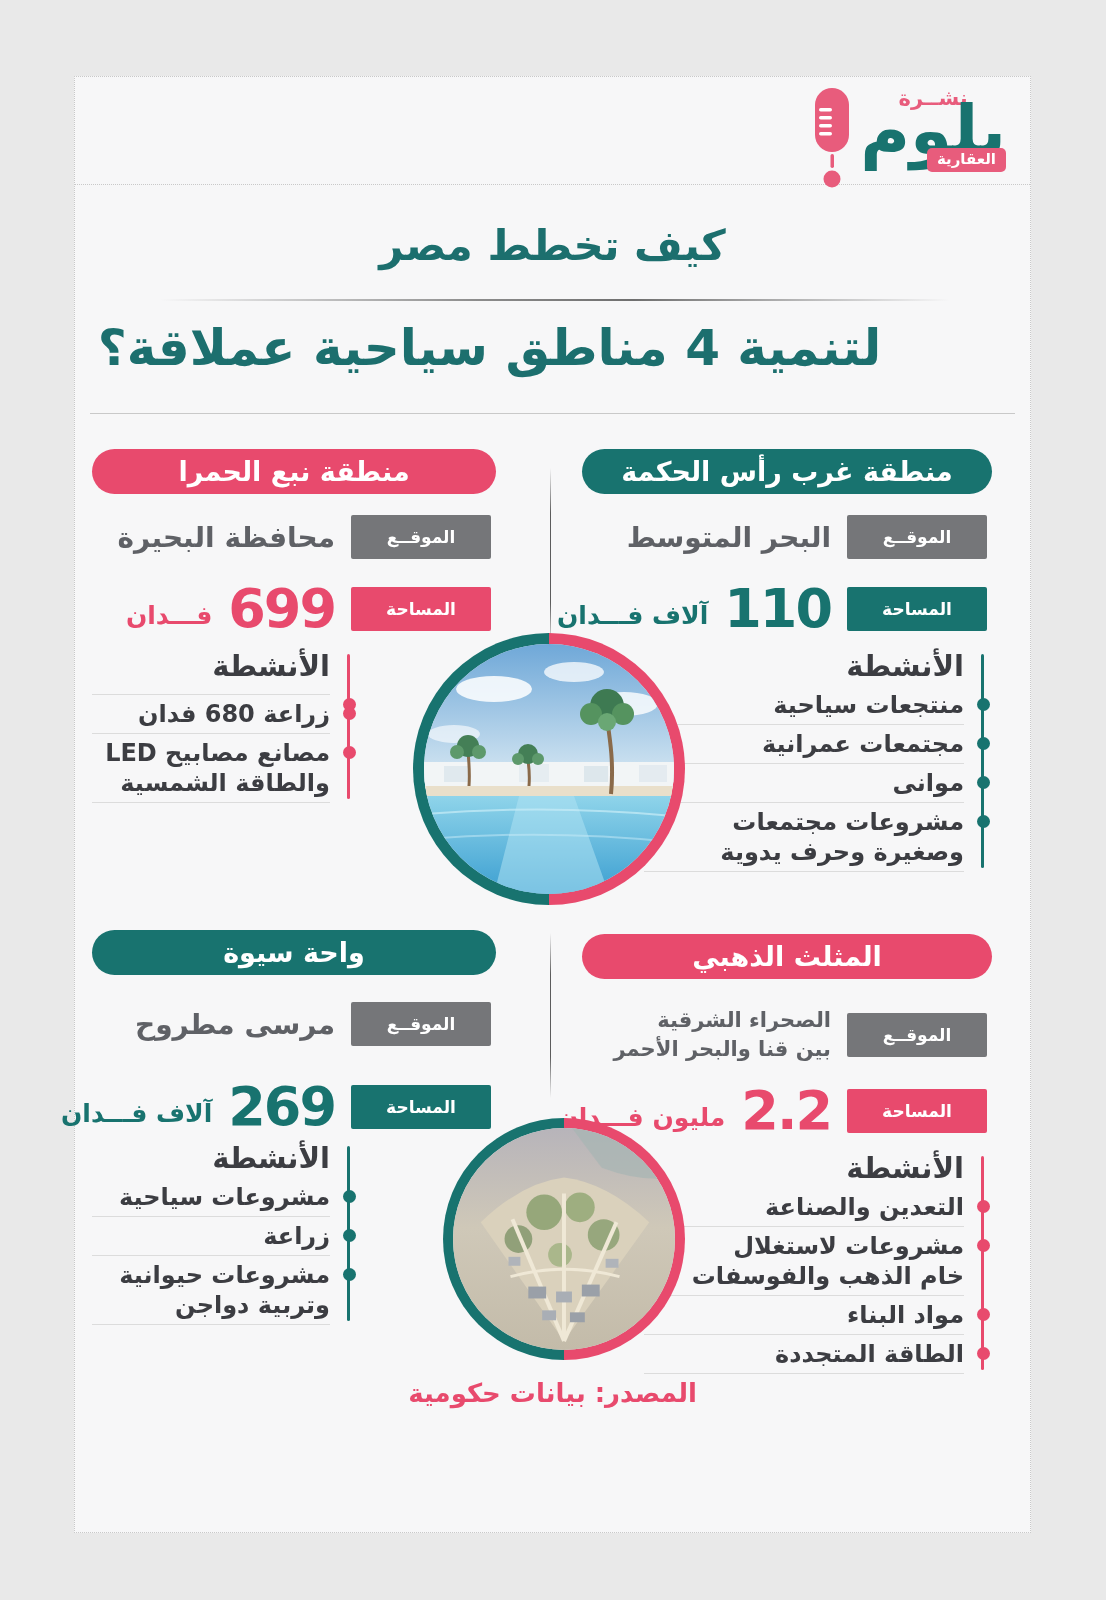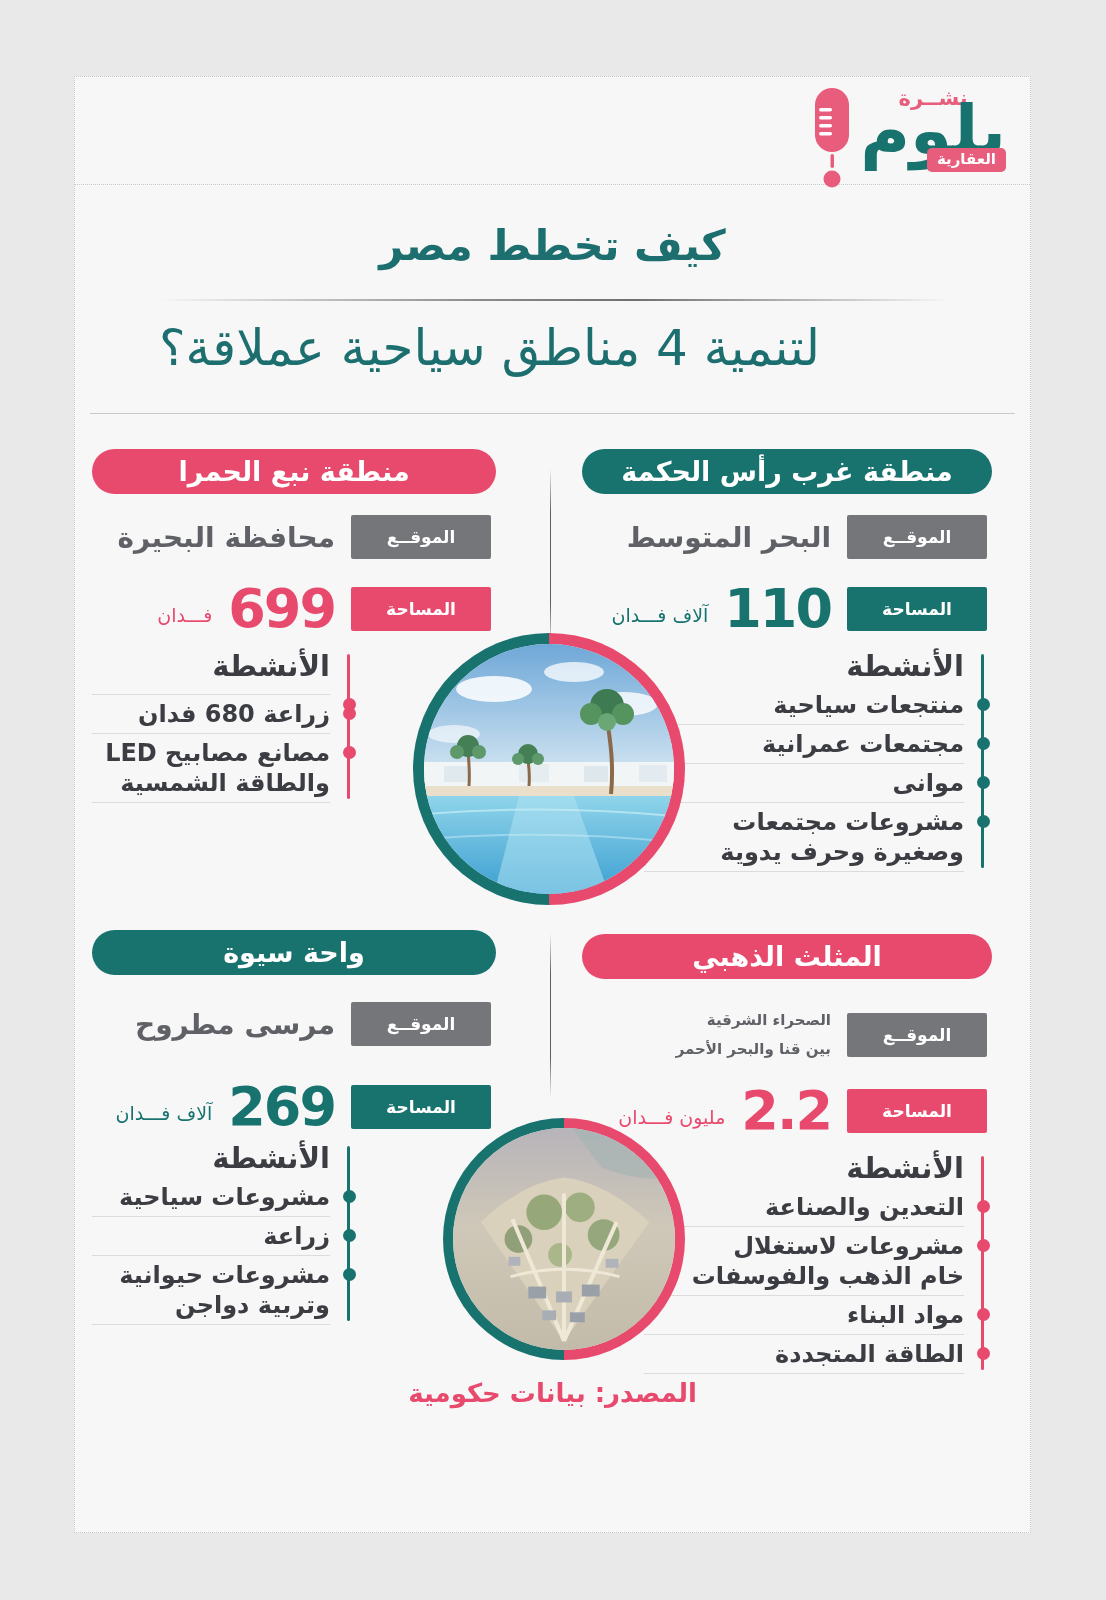--- a/index.html
+++ b/index.html
@@ -25,21 +25,21 @@
     align-self:flex-start;background:#e85c7c;color:#fff;font-weight:bold;font-size:15px;
     padding:2px 10px 4px;border-radius:5px;margin-top:-8px;
   }
 
   
   .title-line1{position:absolute;top:198px;left:74px;width:957px;text-align:center;
     color:#1c6f6e;font-weight:800;font-size:42px;line-height:95px;}
   .title-div{position:absolute;top:299px;left:160px;width:790px;height:2px;
     background:linear-gradient(to left, rgba(130,130,130,0), #6f6f6f 40%, #8c8c8c 60%, rgba(150,150,150,0));}
   .title-line2{position:absolute;top:303px;left:74px;width:831px;text-align:center;
-    color:#1c6f6e;font-weight:400;font-size:50px;line-height:90px;}
+    color:#1c6f6e;font-weight:700;font-size:50px;line-height:90px;}
   .title-bottom-sep{position:absolute;top:413px;left:90px;width:925px;height:1px;background:#c9c9c9;}
 
   
   .sec{position:absolute;direction:rtl;}
   .sec-tl{left:92px;top:449px;width:404px;height:470px;}
   .sec-tr{left:582px;top:449px;width:410px;height:470px;}
   .sec-bl{left:92px;top:930px;width:404px;height:470px;}
   .sec-br{left:582px;top:934px;width:410px;height:470px;}
 
   .pill{height:45px;border-radius:24px;color:#fff;font-weight:800;font-size:27px;
@@ -53,23 +53,23 @@
   .row{position:absolute;right:5px;left:0;display:flex;direction:rtl;align-items:center;gap:16px;}
   .loc-row-top{top:66px;}
   .loc-row-bottom{top:72px;}
   .area-row-top{top:133px;}
   .area-row-bottom{top:150px;}
   .label-box{flex:0 0 auto;width:140px;height:44px;border-radius:2px;
     display:flex;align-items:center;justify-content:center;
     color:#fff;font-size:17px;font-weight:800;}
   .loc-value{font-size:28px;font-weight:800;color:#5f6166;}
   .loc-value-2l{display:flex;flex-direction:column;text-align:right;color:#5f6166;
-    font-size:15px;font-weight:800;line-height:29px;}
+    font-size:21px;font-weight:800;line-height:29px;}
   .area-num{font-size:54px;font-weight:800;letter-spacing:-2px;line-height:54px;}
-  .area-unit{font-size:19px;font-weight:400;margin-top:12px;white-space:nowrap;}
+  .area-unit{font-size:25px;font-weight:700;margin-top:12px;white-space:nowrap;}
 
   
   .acts{position:absolute;direction:rtl;padding-right:20px;}
   .acts-top{top:199px;}
   .acts-bl{top:210px;}
   .acts-br{top:216px;}
   .sec-tr .acts,.sec-br .acts{right:8px;width:320px;}
   .sec-tl .acts,.sec-bl .acts{left:0;width:238px;}
   .accent{position:absolute;right:0;top:6px;bottom:4px;width:3.5px;border-radius:2px;}
   .acts-title{font-size:29px;font-weight:800;color:#3c3d42;line-height:36px;margin-bottom:2px;text-align:right;}

